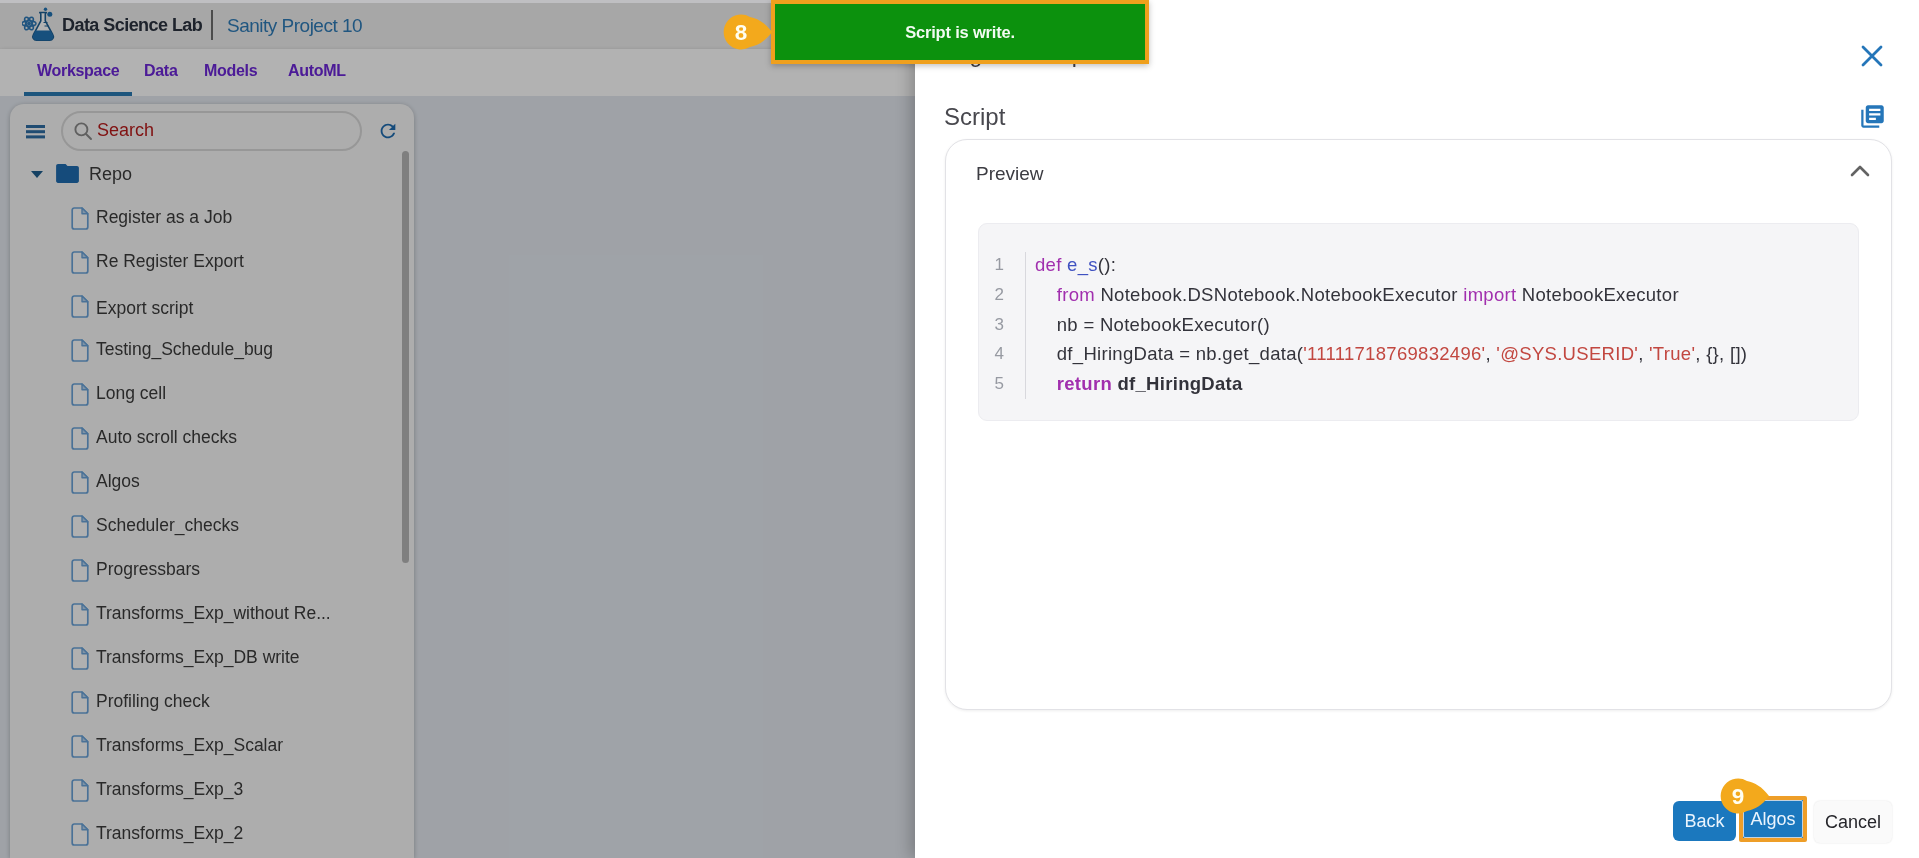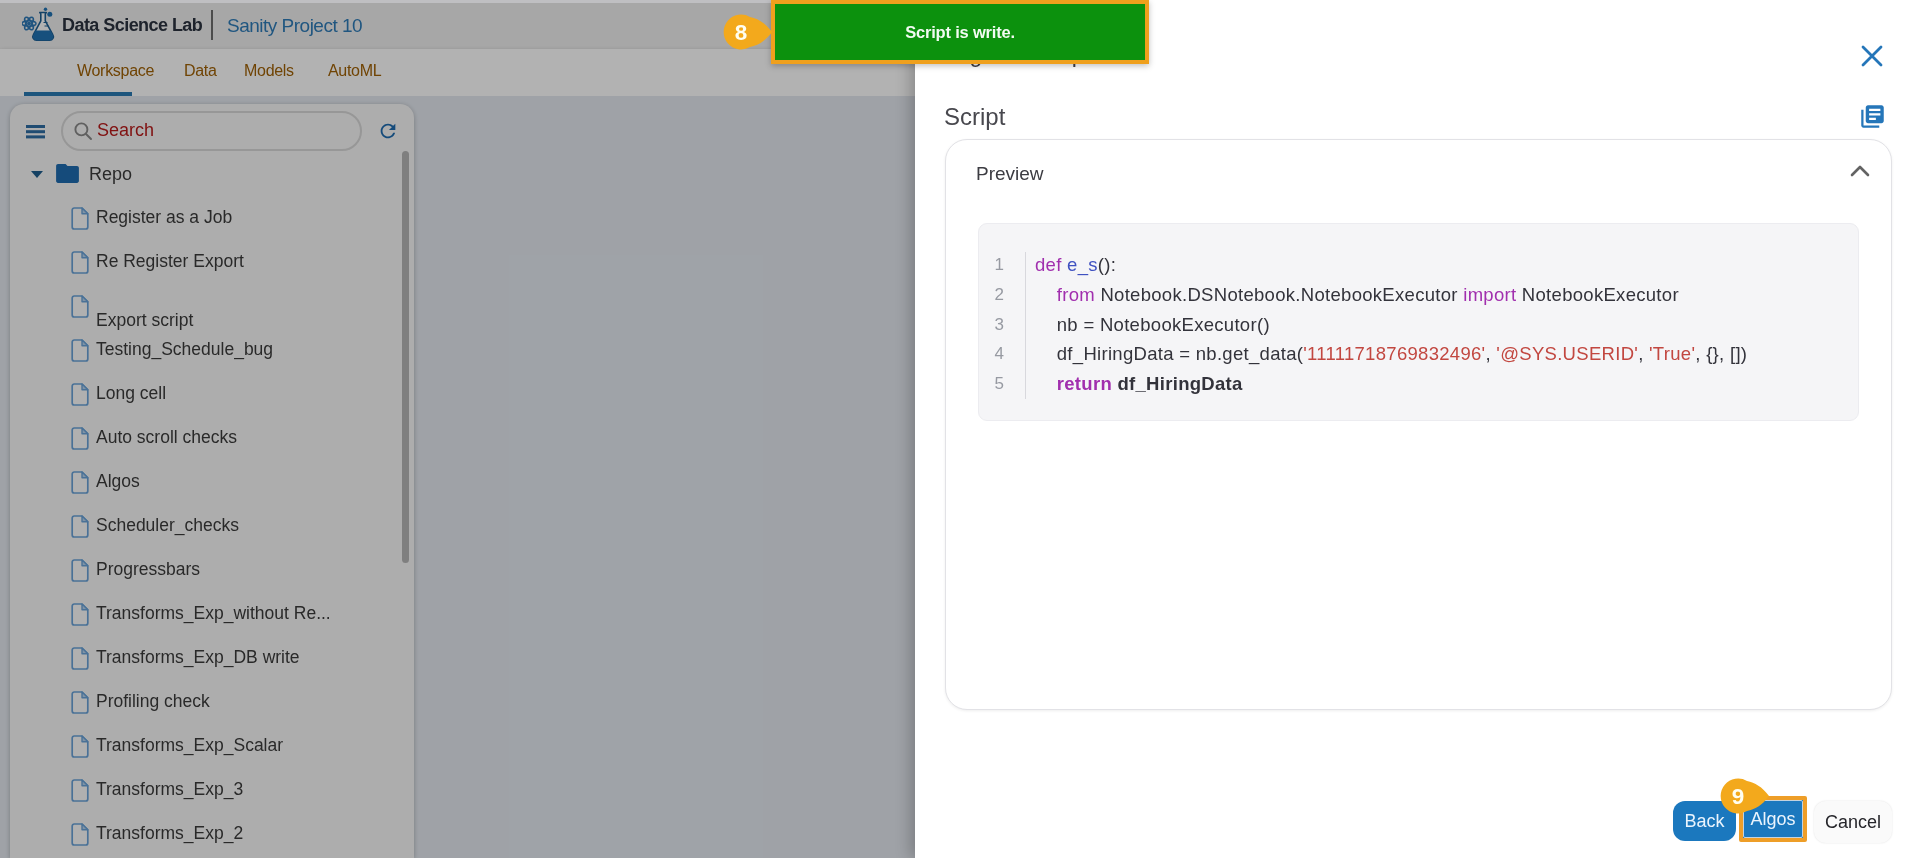--- a/index.html
+++ b/index.html
@@ -13,21 +13,21 @@
   #tabbar { left:0; top:49px; width:1919px; height:47px; background:#ffffff;
     box-shadow:0 2px 5px rgba(0,0,0,0.28); }
   #canvas { left:0; top:96px; width:1919px; height:762px; background:#e4e9f0; }
   #sidepanel { left:10px; top:104px; width:404px; height:754px; background:#f8f8f8;
     border-radius:14px 14px 0 0; box-shadow:0 1px 5px rgba(0,0,0,0.25); }
 
   .brand { left:62px; top:15px; font-size:18px; font-weight:bold; color:#2b3340; letter-spacing:-0.55px;}
   .brandsep { left:211px; top:10px; width:2px; height:30px; background:#6d6d6d; }
   .project { left:227px; top:15px; font-size:19px; color:#2f7cb8; letter-spacing:-0.5px; }
 
-  .tab { top:62px; font-size:16px; font-weight:normal; color:#a16207; letter-spacing:-0.3px;margin-left:40px;}
+  .tab { top:62px; font-size:16px; font-weight:bold; color:#6d28d9; letter-spacing:-0.3px;}
   #tab-underline { left:24px; top:92px; width:108px; height:4px; background:#2a7ab3; }
 
   
   #searchbox { left:61px; top:111px; width:301px; height:40px; border:2px solid #d8d8d8;
     border-radius:20px; background:#f8f8f8; }
   #searchtxt { left:97px; top:120px; font-size:18px; color:#b91c1c; }
   .row-label { font-size:17.5px; color:#3c3c3c; }
   #scrollthumb { left:402px; top:151px; width:7px; height:412px; background:#b7b7b7; border-radius:4px; }
 
   
@@ -45,21 +45,21 @@
     border:1px solid #ececf0; border-radius:9px; }
   .gutter { position:absolute; width:25px; text-align:right; font-size:17px; color:#979aa2; }
   #gutter-sep { left:46px; top:28px; width:1px; height:147px; background:#d8d8dd; }
   .codeline { position:absolute; left:56px; font-size:18.5px; letter-spacing:0.3px; color:#33333b; white-space:pre; }
   .kw { color:#a12fae; }
   .fn { color:#3f51c1; }
   .str { color:#c24740; }
 
   
   .btn { position:absolute; display:flex; align-items:center; justify-content:center;
-    border-radius:12px; font-size:18px; }
+    border-radius:6px; font-size:18px; }
   #btn-back { left:758px; top:801px; width:63px; height:40px; background:#1b78be; color:#eaf4fd; }
   #btn-next-wrap { left:824px; top:796px; width:68px; height:46px; border:4px solid #ee9e28; background:#1b78be; border-radius:2px;}
   #btn-next { left:828px; top:800px; width:60px; height:38px; background:#1b78be; color:#eaf4fd; border:1px solid #c3d2de; border-radius:2px;}
   #btn-cancel { left:899px; top:801px; width:78px; height:42px; background:#fafafa; color:#26262b;
     box-shadow:0 0 2px rgba(0,0,0,0.12); }
 
   
   #toast { left:771px; top:0px; width:378px; height:64px; background:#0c910d; border:4px solid #efa01d;
     z-index:40; display:flex; align-items:center; justify-content:center;
     box-shadow:0 2px 6px rgba(0,0,0,0.25); }
@@ -132,21 +132,21 @@
     <div class="abs row-label" style="left:96px; top:207px;">Register as a Job</div>
       <svg class="abs" style="left:71px; top:250.5px;" width="18" height="23" viewBox="0 0 18 23">
       <path d="M1.2 3 a2 2 0 0 1 2-2 H11 l5.8 5.8 V20 a2 2 0 0 1 -2 2 H3.2 a2 2 0 0 1 -2-2 z" fill="#fdfdfd" stroke="#6aa3d8" stroke-width="1.7" stroke-linejoin="round"></path>
       <path d="M11 1 v5.8 h5.8 z" fill="#b7d3ee" stroke="#6aa3d8" stroke-width="1.4" stroke-linejoin="round"></path>
     </svg>
     <div class="abs row-label" style="left:96px; top:251px;">Re Register Export</div>
       <svg class="abs" style="left:71px; top:294.5px;" width="18" height="23" viewBox="0 0 18 23">
       <path d="M1.2 3 a2 2 0 0 1 2-2 H11 l5.8 5.8 V20 a2 2 0 0 1 -2 2 H3.2 a2 2 0 0 1 -2-2 z" fill="#fdfdfd" stroke="#6aa3d8" stroke-width="1.7" stroke-linejoin="round"></path>
       <path d="M11 1 v5.8 h5.8 z" fill="#b7d3ee" stroke="#6aa3d8" stroke-width="1.4" stroke-linejoin="round"></path>
     </svg>
-    <div class="abs row-label" style="left:96px; top:310px;">Export script</div>
+    <div class="abs row-label" style="left:96px; top:298px;">Export script</div>
       <svg class="abs" style="left:71px; top:338.5px;" width="18" height="23" viewBox="0 0 18 23">
       <path d="M1.2 3 a2 2 0 0 1 2-2 H11 l5.8 5.8 V20 a2 2 0 0 1 -2 2 H3.2 a2 2 0 0 1 -2-2 z" fill="#fdfdfd" stroke="#6aa3d8" stroke-width="1.7" stroke-linejoin="round"></path>
       <path d="M11 1 v5.8 h5.8 z" fill="#b7d3ee" stroke="#6aa3d8" stroke-width="1.4" stroke-linejoin="round"></path>
     </svg>
     <div class="abs row-label" style="left:96px; top:339px;">Testing_Schedule_bug</div>
       <svg class="abs" style="left:71px; top:382.5px;" width="18" height="23" viewBox="0 0 18 23">
       <path d="M1.2 3 a2 2 0 0 1 2-2 H11 l5.8 5.8 V20 a2 2 0 0 1 -2 2 H3.2 a2 2 0 0 1 -2-2 z" fill="#fdfdfd" stroke="#6aa3d8" stroke-width="1.7" stroke-linejoin="round"></path>
       <path d="M11 1 v5.8 h5.8 z" fill="#b7d3ee" stroke="#6aa3d8" stroke-width="1.4" stroke-linejoin="round"></path>
     </svg>
     <div class="abs row-label" style="left:96px; top:383px;">Long cell</div>

